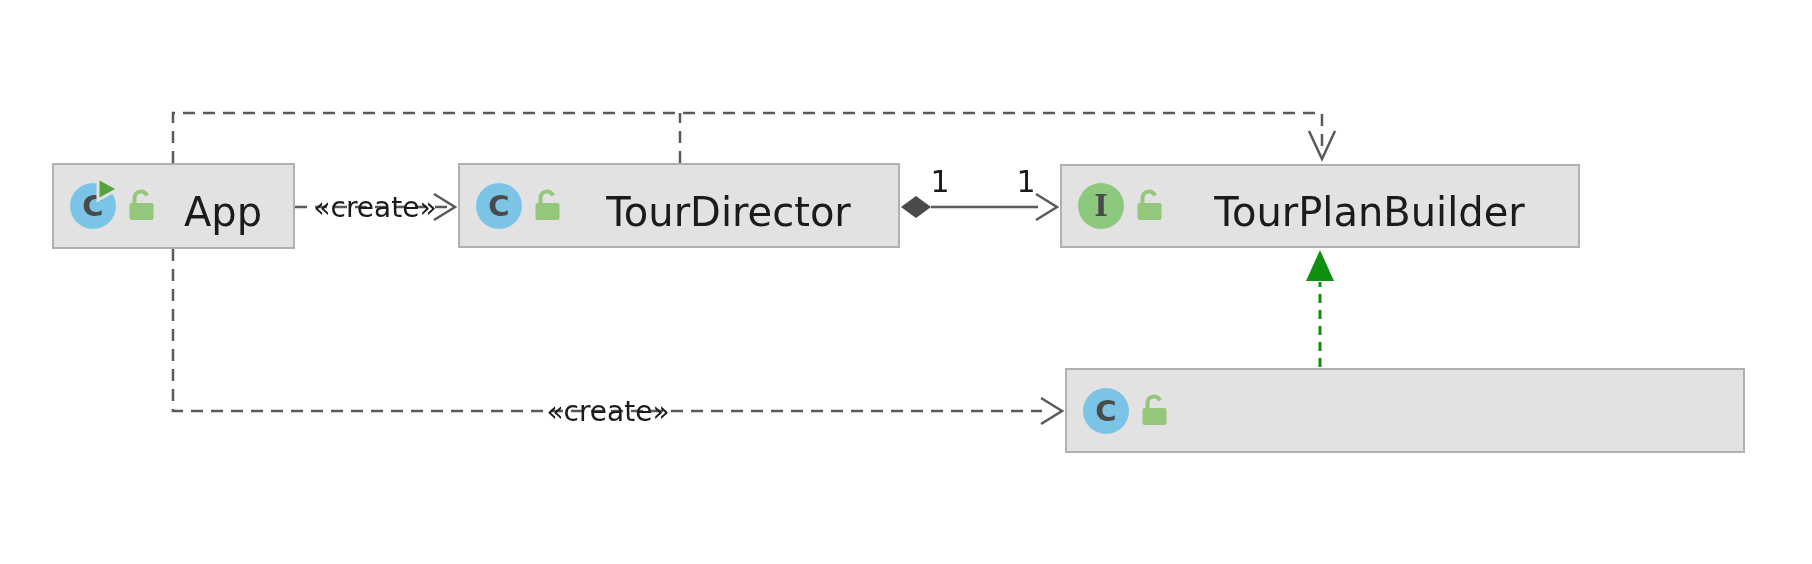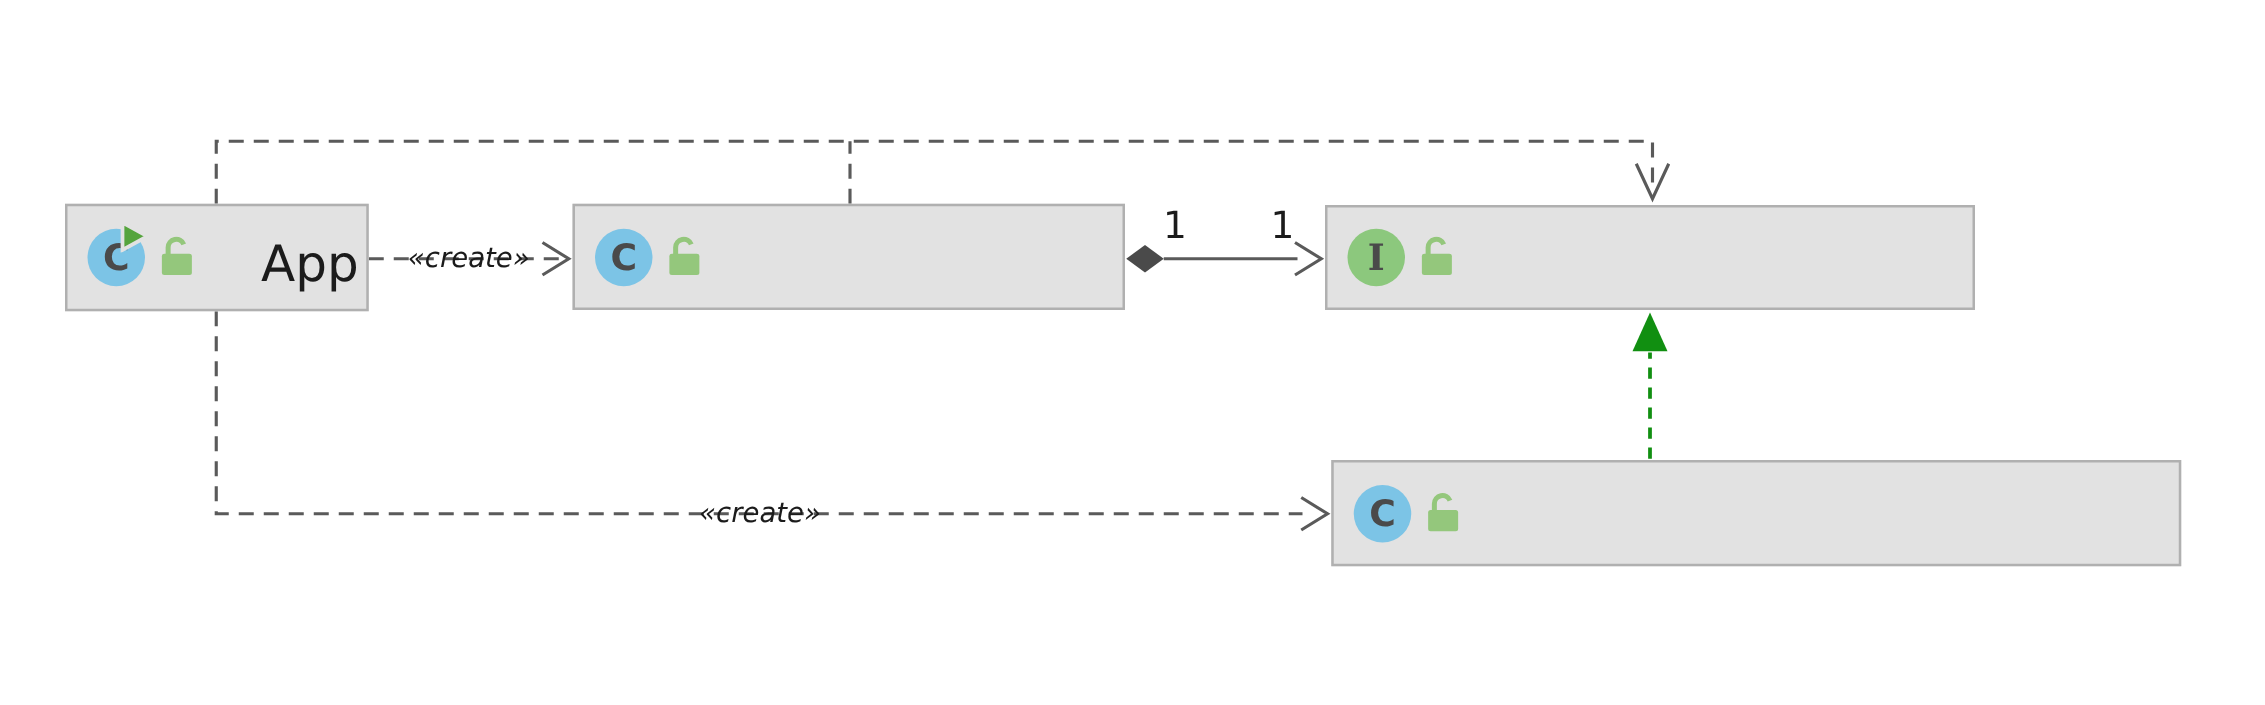--- a/index.html
+++ b/index.html
@@ -40,36 +40,36 @@
     font-size: 29px;
     font-weight: bold;
     color: var(--icon_letter, #4a4a4a);
   }
   .badge.class     { background: var(--class_icon_blue, #7cc4e6); }
   .badge.interface { background: var(--interface_icon_green, #8cc87d); font-family: "DejaVu Serif", serif; }
   .run-overlay { position: absolute; left: 24px; top: -7px; }
   .lock { flex: none; margin-left: 10px; display: flex; }
   .node-label {
     flex: 1;
-    text-align: right;
+    text-align: center;
     font-size: 40px;
     color: var(--text, #1b1b1b);
     padding-right: 6px;
     white-space: nowrap;
     margin-top: 12px;
   }
 
   
   .edge-label, .mult {
     position: absolute;
     transform: translate(-50%, -50%);
     color: var(--text, #1b1b1b);
     white-space: nowrap;
   }
-  .edge-label { font-size: 22px; font-style: italic; }
+  .edge-label { font-size: 28px; }
   .mult { font-size: 30px; }
 </style>
 </head>
 <body>
 
 <div class="canvas">
 
   <svg class="edge-layer" width="1812" height="564" viewBox="0 0 1812 564">
 
     <g>
@@ -119,32 +119,34 @@
   <div class="node" style="left:458px; top:163px; width:442px; height:85px;">
     <span class="badge class">
       <span>C</span>
     </span>
     <span class="lock">
       <svg width="33" height="34" viewBox="0 0 32 34">
         <rect x="3" y="14" width="24" height="17" rx="2" fill="var(--lock_green, #94c77c)"></rect>
         <path d="M 8 15 L 8 9 A 6.5 6.5 0 0 1 20.5 6.5" fill="none" stroke="var(--lock_green, #94c77c)" stroke-width="4"></path>
       </svg>
     </span>
+    <span class="node-label">TourDirector</span>
   </div>
 
   <div class="node" style="left:1060px; top:164px; width:520px; height:84px;">
     <span class="badge interface">
       <span>I</span>
     </span>
     <span class="lock">
       <svg width="33" height="34" viewBox="0 0 32 34">
         <rect x="3" y="14" width="24" height="17" rx="2" fill="var(--lock_green, #94c77c)"></rect>
         <path d="M 8 15 L 8 9 A 6.5 6.5 0 0 1 20.5 6.5" fill="none" stroke="var(--lock_green, #94c77c)" stroke-width="4"></path>
       </svg>
     </span>
+    <span class="node-label">TourPlanBuilder</span>
   </div>
 
   <div class="node" style="left:1065px; top:368px; width:680px; height:85px;">
     <span class="badge class">
       <span>C</span>
     </span>
     <span class="lock">
       <svg width="33" height="34" viewBox="0 0 32 34">
         <rect x="3" y="14" width="24" height="17" rx="2" fill="var(--lock_green, #94c77c)"></rect>
         <path d="M 8 15 L 8 9 A 6.5 6.5 0 0 1 20.5 6.5" fill="none" stroke="var(--lock_green, #94c77c)" stroke-width="4"></path>

